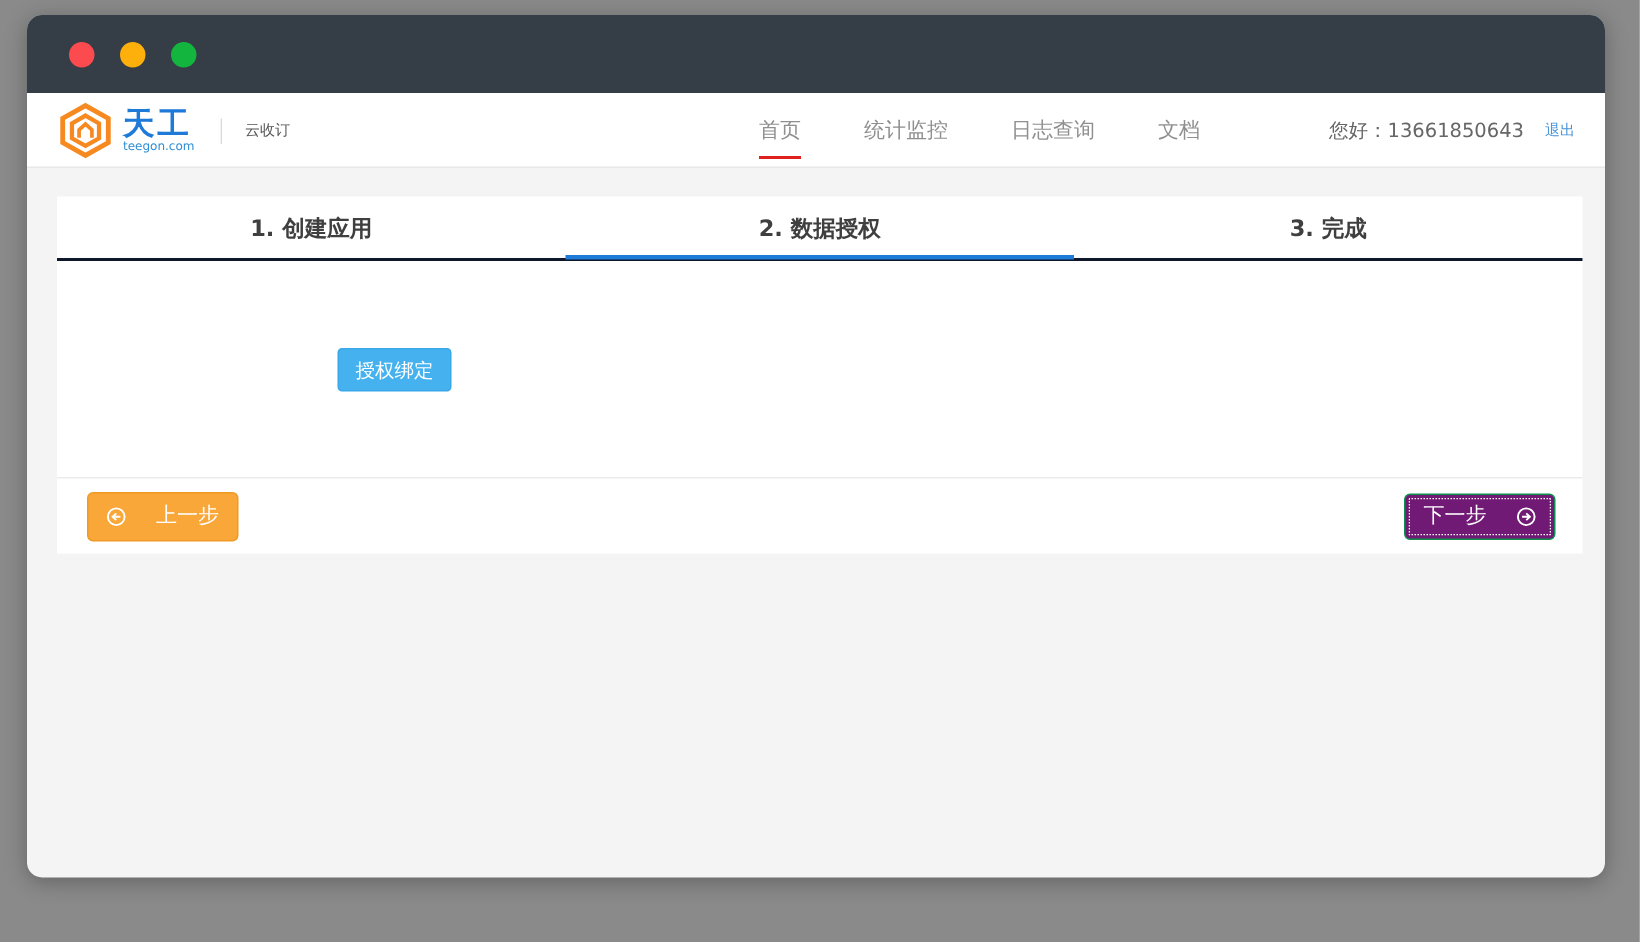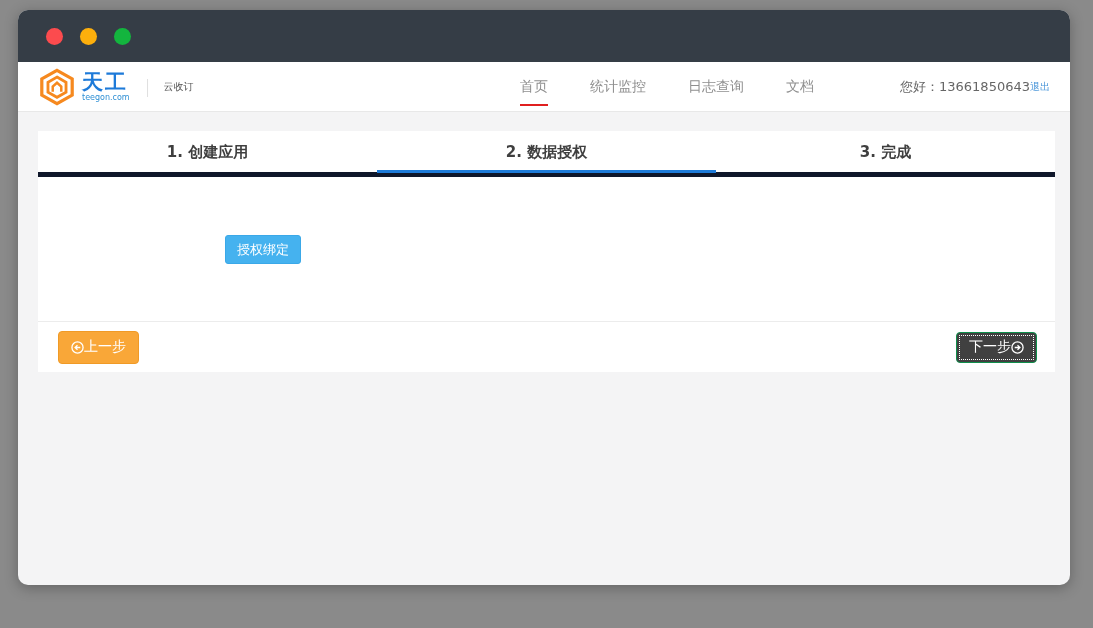--- a/index.html
+++ b/index.html
@@ -28,47 +28,47 @@
   .brand{color:#1d7ad9;font-size:21px;font-weight:bold;letter-spacing:2px;}
   .domain{color:#2f8fd4;font-size:8px;font-weight:normal;margin-top:1px;}
   .logo-divider{color:#d8d8d8;font-size:17px;margin:0 13px 0 15px;font-weight:300;}
   .product{color:#555;font-size:10px;}
 
   .nav-links{margin-left:auto;display:flex;gap:42px;}
   .nav-link{font-size:14px;color:#8f8f8f;position:relative;cursor:pointer;
             padding:10px 0;}
   .nav-link.active::after{content:"";position:absolute;left:0;right:0;bottom:0;
             height:2px;background:#e01f1f;}
-  .user{margin-left:86px;display:flex;align-items:center;}
+  .user{margin-left:86px;display:flex;align-items:center;gap:14px;}
   .greeting{color:#666;font-size:13px;}
   .logout{color:#4593d8;font-size:10px;cursor:pointer;}
 
   
   .panel{margin:19px 15px 0 20px;background:#ffffff;}
-  .steps{display:flex;border-bottom:5px solid #0f172a;}
+  .steps{display:flex;border-bottom:2px solid #0f172a;}
   .step{flex:1;text-align:center;padding:12px 0 10px;font-size:15px;
         font-weight:600;color:#3f3f3f;position:relative;cursor:pointer;}
   .step.active::after{content:"";position:absolute;left:0;right:0;bottom:-1px;
         height:3px;background:#1e7bd8;}
 
   .panel-body{height:144px;position:relative;}
   .authorize-btn{position:absolute;left:187px;top:58px;min-width:76px;height:29px;
         background:#45b2ef;border:1px solid #3aa8e8;border-radius:3px;color:#fff;
         font-size:13px;display:flex;align-items:center;justify-content:center;
         padding:0 10px;box-sizing:border-box;cursor:pointer;}
 
   .panel-footer{border-top:1px solid #ececec;height:51px;display:flex;
         align-items:center;justify-content:space-between;
         padding:0 18px 0 20px;box-sizing:border-box;}
-  .btn{display:inline-flex;align-items:center;gap:0;border-radius:4px;
+  .btn{display:inline-flex;align-items:center;gap:20px;border-radius:4px;
        color:#fff;font-size:14px;height:33px;padding:0 12px;cursor:pointer;
        box-sizing:border-box;}
   .btn svg{display:block;}
   .btn-prev{background:#f9a738;border:1px solid #f09a26;}
-  .btn-next{background:#404040;border:1px solid #0f8f4c;height:31px;
+  .btn-next{background:#701a75;border:1px solid #0f8f4c;height:31px;
             outline:1px dotted #ffffff;outline-offset:-4px;}
 </style>
 </head>
 <body>
 
 <div class="window">
 
   <div class="titlebar">
     <div class="light light-red"></div>
     <div class="light light-yellow"></div>

